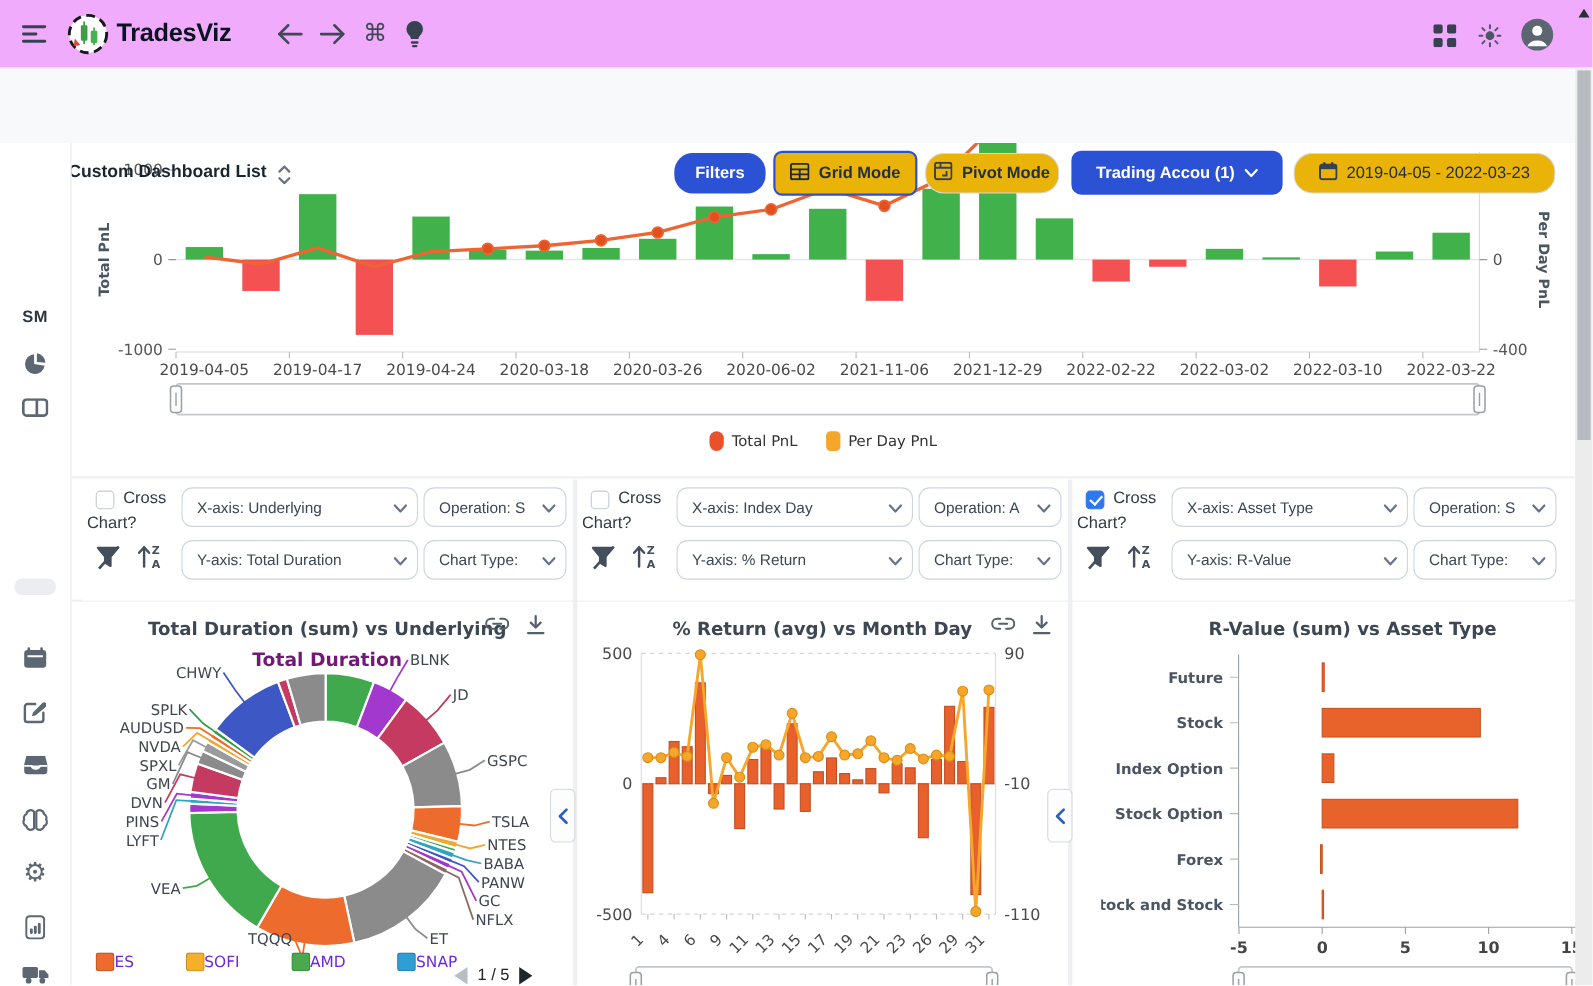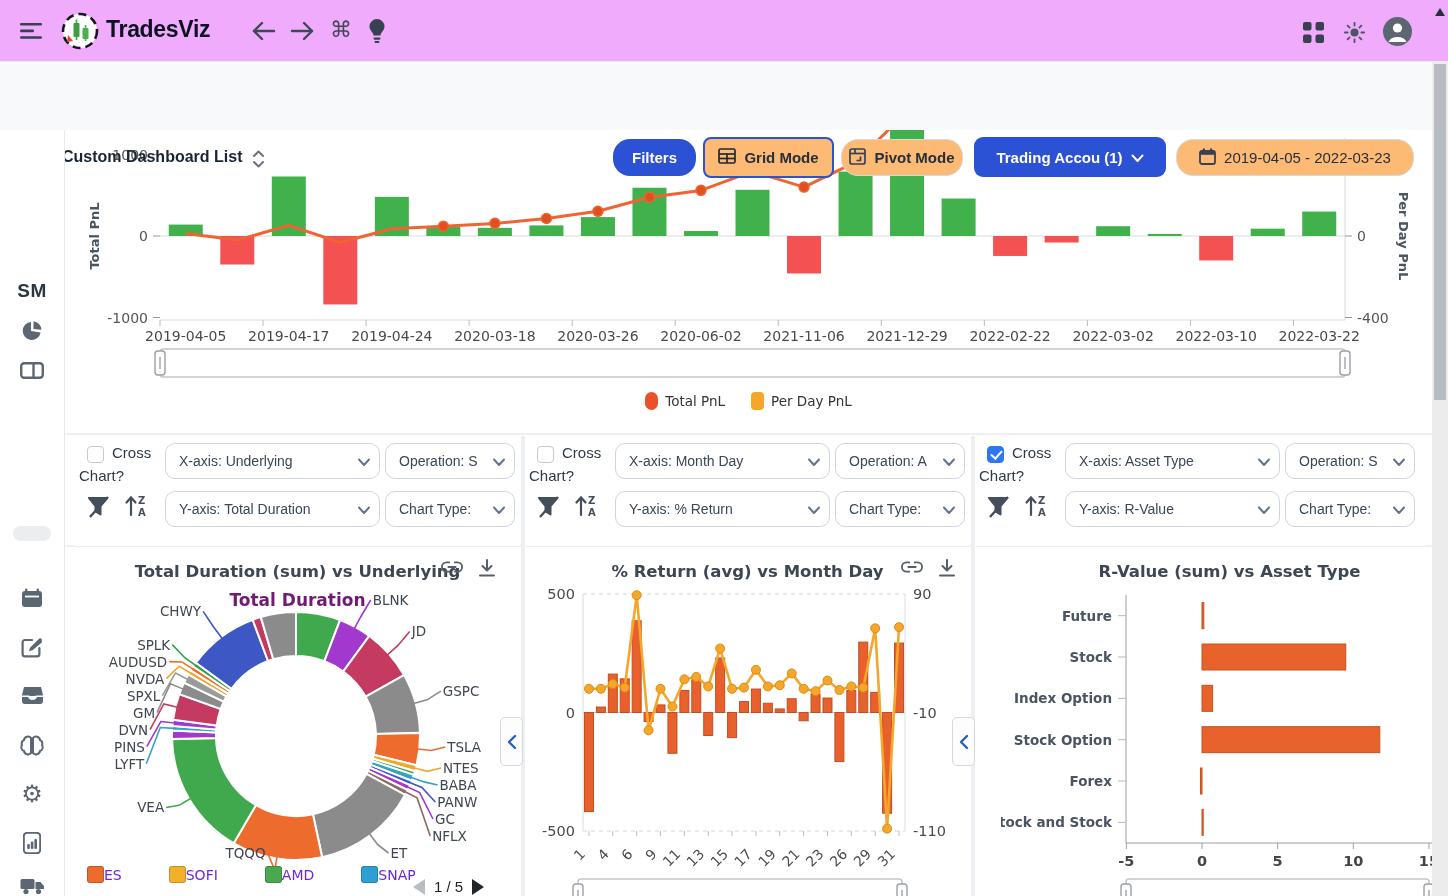--- a/index.html
+++ b/index.html
@@ -14,28 +14,28 @@
   .hicon { position:absolute; cursor:pointer; color:#3f4854; }
   .cmd-glyph { font-size:22px; color:#3f4854; }
   .avatar { position:absolute; left:1383px; top:17px; width:29px; height:29px; border-radius:50%; background:#5b6670; }
 
   
   #toolbar { position:absolute; left:0; top:63px; width:1432px; height:67px; background:#f8f9fb; z-index:4; }
   #dash-title { position:absolute; left:62px; top:85px; font-size:16px; font-weight:700; color:#1a2533; }
   .btn { position:absolute; display:flex; align-items:center; justify-content:center; gap:8px;
     border-radius:17px; font-size:15px; font-weight:600; cursor:pointer; }
   .btn-blue { background:#2b51d4; color:#fff; border:none; }
-  .btn-white { background:#fdba74; color:#252f3d; border:1px solid #d6dade; }
+  .btn-white { background:#eab308; color:#252f3d; border:1px solid #d6dade; }
   .btn-grid { border:2px solid #2b51d4; border-radius:8px; }
 
   
   #sidebar { position:absolute; left:0; top:130px; width:65px; height:766px; background:#fff;
     border-right:1px solid #e7e9ee; z-index:4; }
   .side-item { position:absolute; left:0; width:64px; display:flex; justify-content:center; cursor:pointer; color:#5d6773; }
-  #sm-badge { position:absolute; left:0; top:150px; width:64px; text-align:center; font-size:19px;
+  #sm-badge { position:absolute; left:0; top:150px; width:64px; text-align:center; font-size:15px;
     font-weight:600; color:#2d3640; letter-spacing:.5px; }
   #side-pill { position:absolute; left:13px; top:396px; width:38px; height:15px; border-radius:8px; background:#ebedf1; }
 
   
   #main-card { position:absolute; left:65px; top:130px; width:1367px; height:304px; background:#fff; }
   #main-legend { position:absolute; left:0; top:262px; width:1367px; display:flex; justify-content:center; gap:26px; }
   .mleg { display:flex; align-items:center; gap:7px; cursor:pointer; font-size:13.5px; color:#333;
     font-family:"DejaVu Sans", sans-serif; }
   .mleg-oval { width:13px; height:18px; border-radius:7px; }
   .mleg-sq { width:13px; height:18px; border-radius:4px; }
@@ -439,21 +439,21 @@
         <svg width="26" height="24" viewBox="0 0 26 24">
             <g stroke="#454f5b" stroke-width="2.2" stroke-linecap="round" fill="none">
               <line x1="7" y1="21" x2="7" y2="4"></line>
               <polyline points="2.5,8.5 7,3.5 11.5,8.5"></polyline>
             </g>
             <text x="14" y="10" font-size="10" font-weight="bold" fill="#454f5b">Z</text>
             <text x="14" y="22" font-size="10" font-weight="bold" fill="#454f5b">A</text>
           </svg>
       </span>
       <span class="dd" style="left:90px;top:7px;width:215px;">
-          <span class="dd-x">X-axis: Month Day</span>
+          <span class="dd-x">X-axis: Index Day</span>
           <svg width="14" height="14" viewBox="0 0 14 14" fill="none" stroke="#64748b" stroke-width="2" stroke-linecap="round" stroke-linejoin="round">
             <polyline points="2,4.5 7,10 12,4.5"></polyline>
           </svg>
         </span>
       <span class="dd" style="left:310px;top:7px;width:130px;">
           <span class="dd-op">Operation: A</span>
           <svg width="14" height="14" viewBox="0 0 14 14" fill="none" stroke="#64748b" stroke-width="2" stroke-linecap="round" stroke-linejoin="round">
             <polyline points="2,4.5 7,10 12,4.5"></polyline>
           </svg>
         </span>

